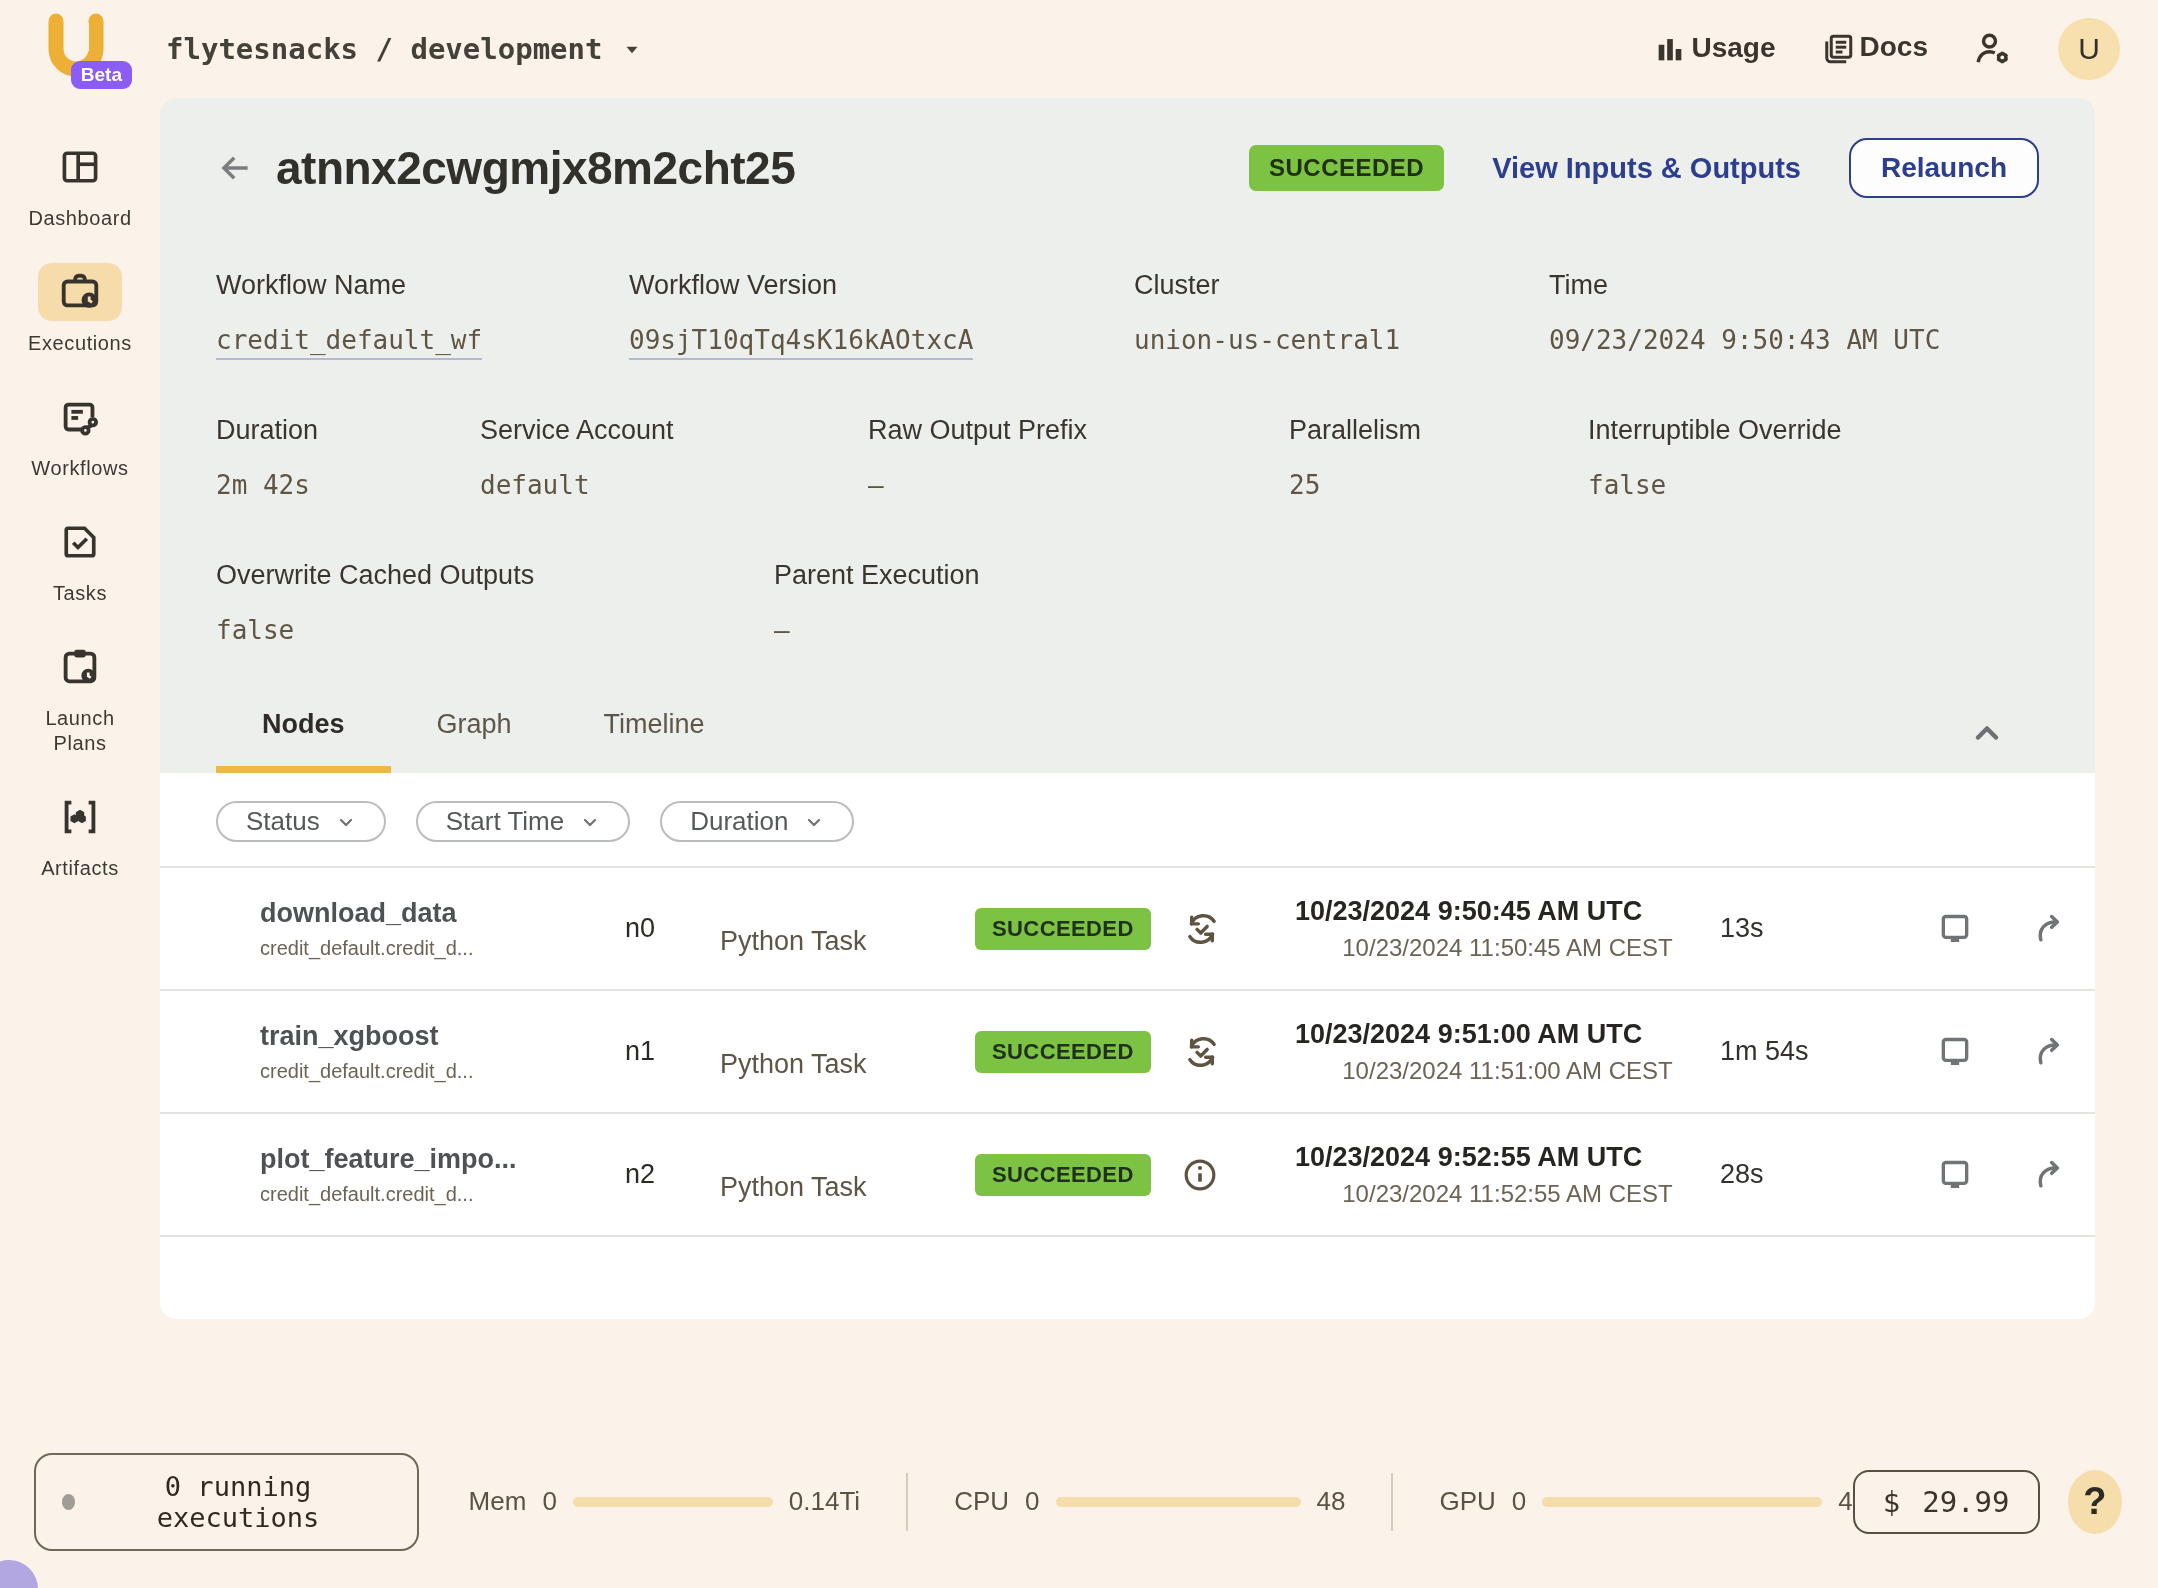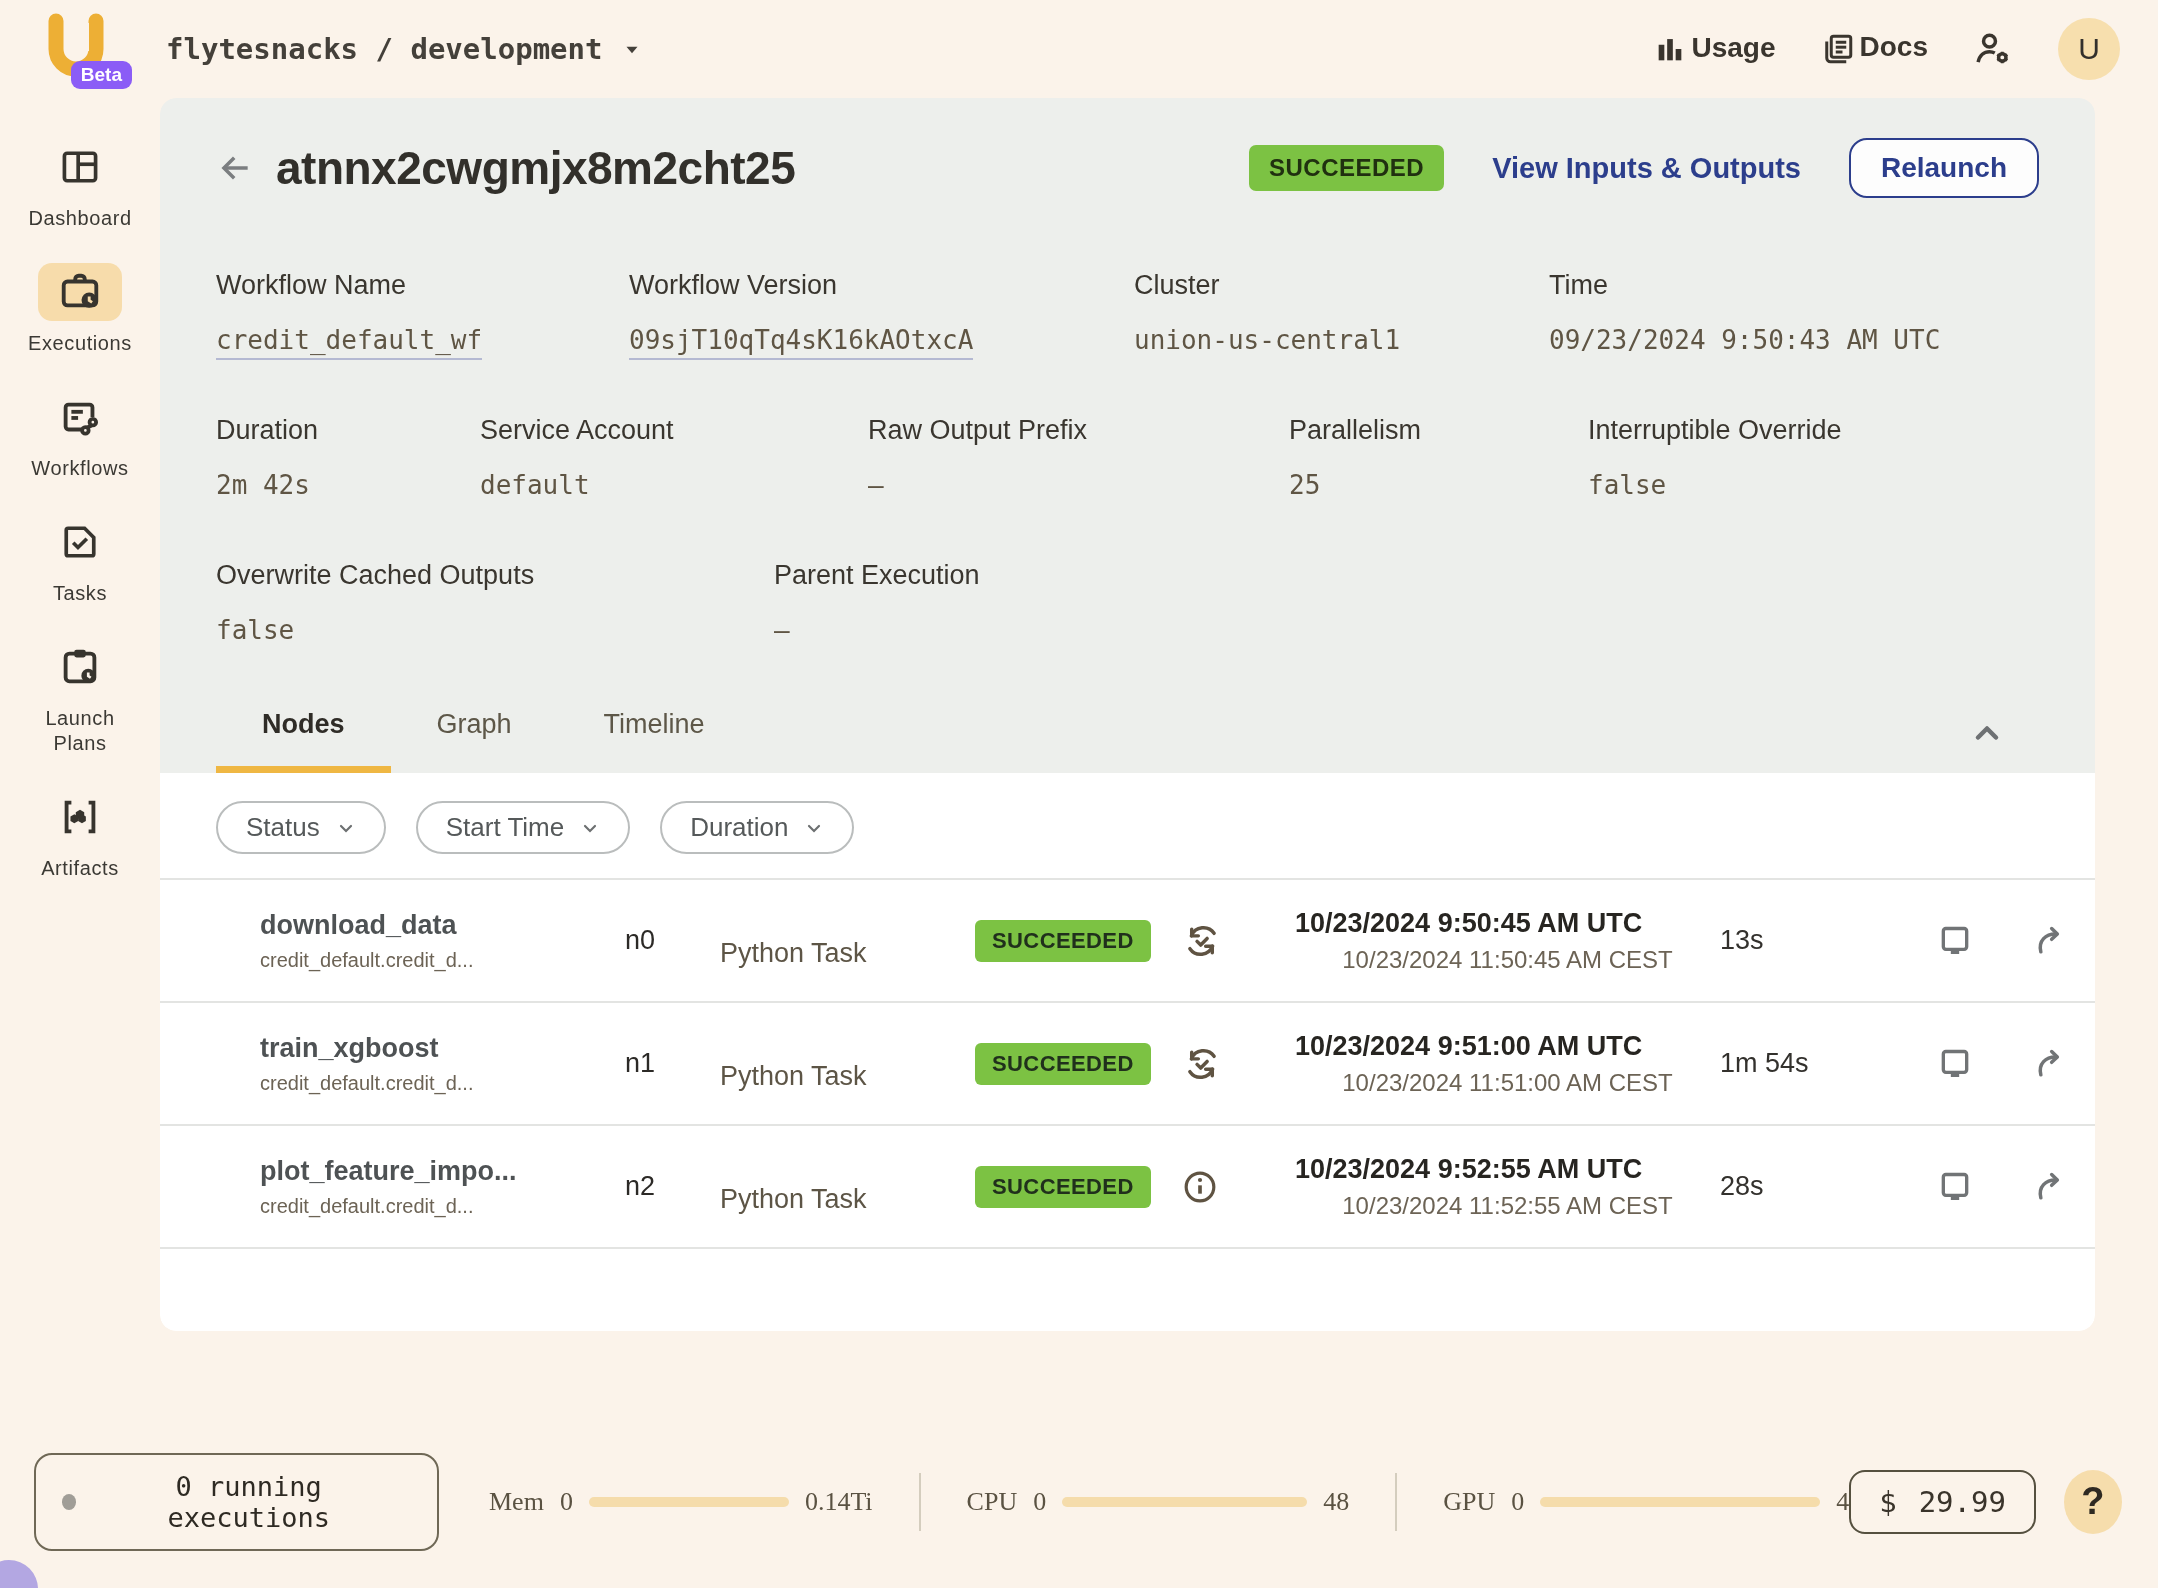--- a/index.html
+++ b/index.html
@@ -117,21 +117,21 @@
     border-bottom:7px solid transparent;
   }
   .tab.active { color:#2f2c27; font-weight:700; border-bottom-color:#efb743; }
   .collapse-btn { margin-left:auto; background:transparent; border:none; cursor:pointer; color:#6e7173; padding:0 34px 22px 0; }
 
   
   .filters { display:flex; gap:30px; padding:28px 56px 24px 56px; border-bottom:2px solid #e3e4e2; }
   .filter-pill {
     display:flex; align-items:center; gap:16px;
     background:#fff; border:2px solid #babdbd; border-radius:28px;
-    padding:9px 28px; cursor:pointer;
+    padding:3px 28px; cursor:pointer;
     font-family:"Liberation Sans", sans-serif;
     font-size:26px; color:#55595a;
   }
 
   
   .node-row {
     display:grid;
     grid-template-columns:365px 95px 255px 205px 115px 425px 215px 95px 1fr;
     align-items:center;
     padding-left:100px;
@@ -164,21 +164,21 @@
   }
   .running-pill {
     display:flex; align-items:center; gap:26px;
     border:2.5px solid #6f6856; border-radius:18px;
     padding:16px 42px 16px 26px;
     background:transparent; cursor:pointer;
     font-family:"DejaVu Sans Mono", monospace;
     font-size:27px; color:#2e2a23;
   }
   .running-dot { width:16px; height:16px; border-radius:50%; background:#a09d97; }
-  .meters { display:flex; align-items:center; margin-left:50px; font-family:Liberation Serif, serif; font-size:26px; color:#5a5242; }
+  .meters { display:flex; align-items:center; margin-left:50px; font-family:Liberation Sans, sans-serif; font-size:26px; color:#5a5242; }
   .meter { display:flex; align-items:center; gap:16px; }
   .meter-bar { height:10px; border-radius:5px; background:#f5dcab; }
   .bar-mem{width:200px} .bar-cpu{width:245px} .bar-gpu{width:280px}
   .meter-divider { width:2px; height:58px; background:#d4cdbe; margin:0 46px; }
   .cost-btn {
     margin-left:auto;
     display:flex; align-items:center; gap:22px;
     border:2px solid #55503f; border-radius:16px;
     background:transparent; cursor:pointer;
     font-family:"DejaVu Sans Mono", monospace;

